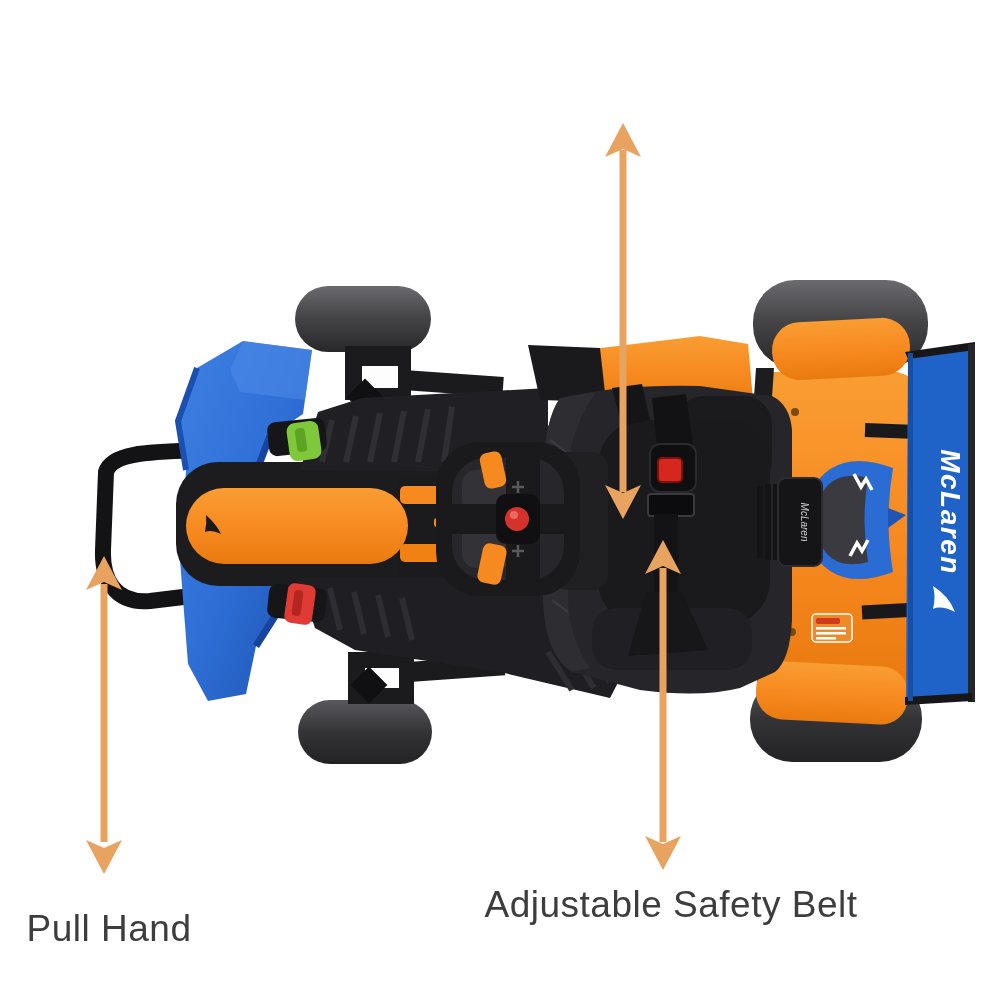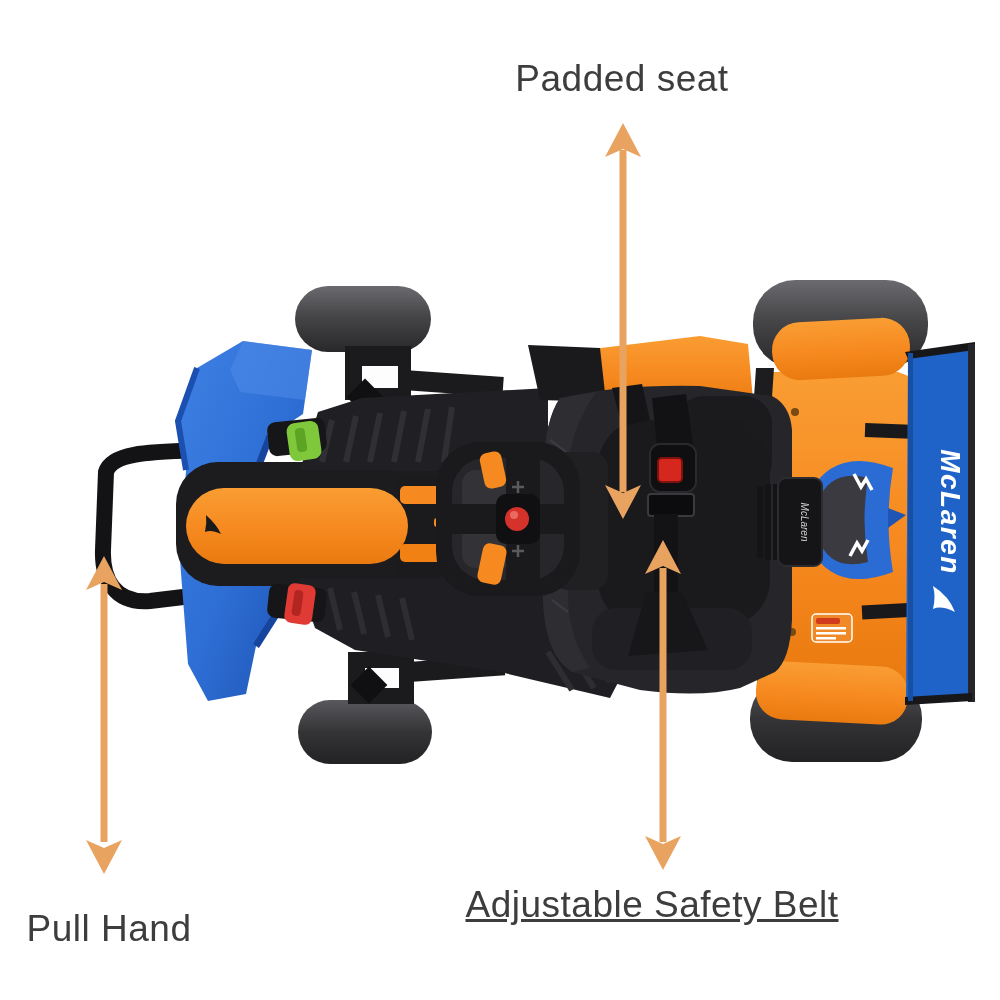--- a/index.html
+++ b/index.html
@@ -231,16 +231,15 @@
       <path d="M 663,870 L 645,836 L 663,844 L 681,836 Z"></path>
     </g>
     <g>
       <rect x="100.5" y="584" width="7" height="258"></rect>
       <path d="M 104,556 L 86,590 L 104,582 L 122,590 Z"></path>
       <path d="M 104,874 L 86,840 L 104,848 L 122,840 Z"></path>
     </g>
   </g>
 </svg>
 
-  <div class="callout" style="left:622px;top:58px;">Padded seat</div>
   <div class="callout" style="left:109px;top:908px;">Pull Hand</div>
-  <div class="callout" style="left:652px;top:884px;text-decoration:underline;">Adjustable Safety Belt</div>
+  <div class="callout" style="left:671px;top:884px;">Adjustable Safety Belt</div>
 </div>
 
 </body></html>

